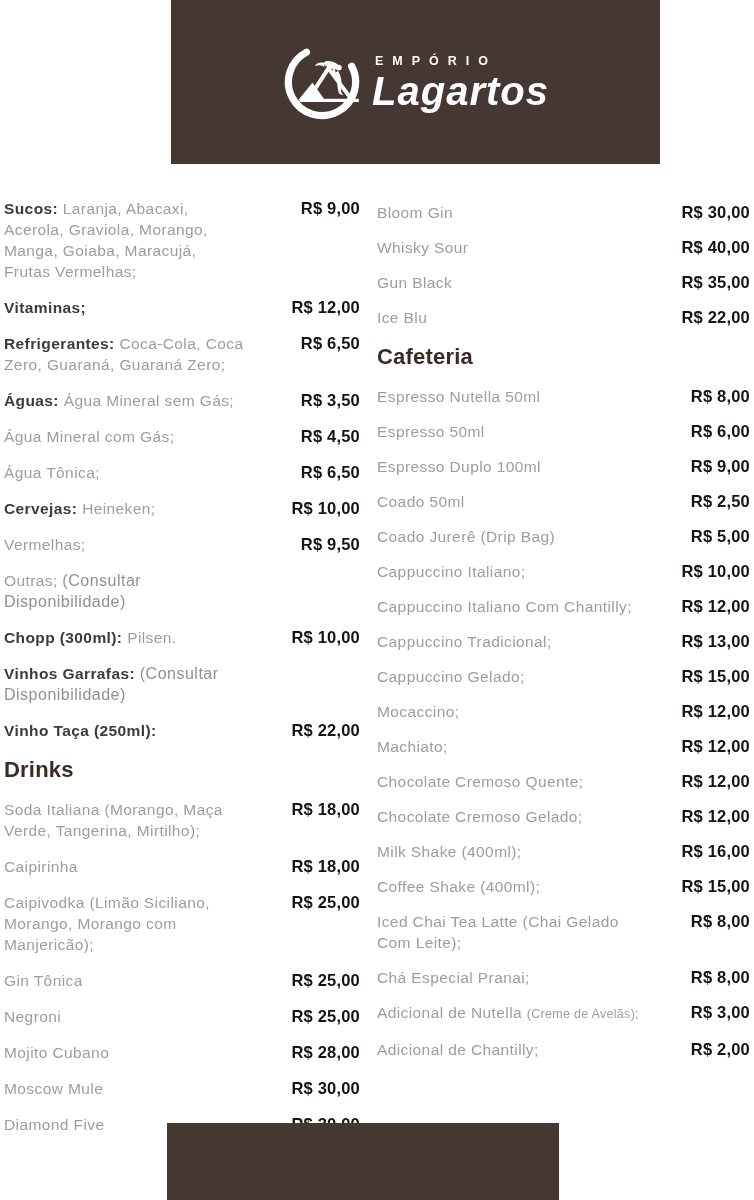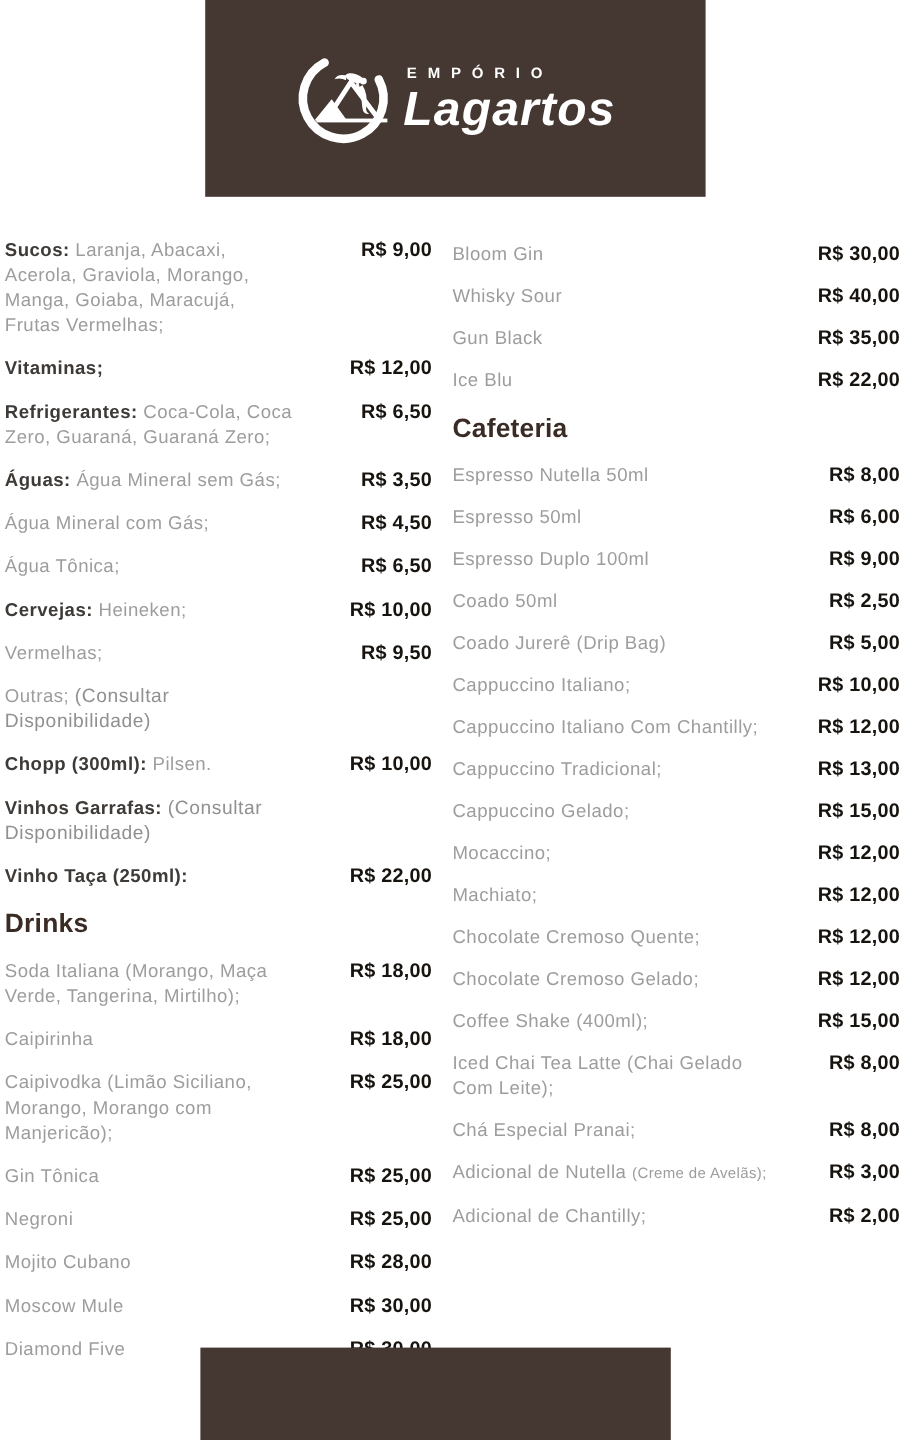--- a/index.html
+++ b/index.html
@@ -3,21 +3,21 @@
 <meta charset="utf-8">
 <style>
   html,body{margin:0;padding:0;}
   body{
     width:754px;height:1200px;position:relative;background:#ffffff;
     font-family:"Liberation Sans","DejaVu Sans",sans-serif;
     overflow:hidden;
   }
   
   .header{
-    position:absolute;left:171px;top:0;width:417px;height:164px;
+    position:absolute;left:171px;top:0;width:489px;height:164px;
     background:#453731;display:flex;align-items:center;justify-content:center;
   }
   .logo-row{display:flex;align-items:center;gap:10px;}
   .logo-mark{width:80px;height:88px;flex:0 0 auto;}
   .brand-text{display:flex;flex-direction:column;}
   .brand-top{
     color:#fff;font-size:12.5px;font-weight:bold;letter-spacing:9px;
     margin:0 0 3px 3px;white-space:nowrap;
   }
   .brand-name{
@@ -237,20 +237,24 @@
       </div>
       <div class="item">
         <div class="item-text"><span class="desc">Chocolate Cremoso Quente;</span> </div>
         <div class="price">R$ 12,00</div>
       </div>
       <div class="item">
         <div class="item-text"><span class="desc">Chocolate Cremoso Gelado;</span> </div>
         <div class="price">R$ 12,00</div>
       </div>
       <div class="item">
+        <div class="item-text"><span class="desc">Milk Shake (400ml);</span> </div>
+        <div class="price">R$ 16,00</div>
+      </div>
+      <div class="item">
         <div class="item-text"><span class="desc">Coffee Shake (400ml);</span> </div>
         <div class="price">R$ 15,00</div>
       </div>
       <div class="item">
         <div class="item-text"><span class="desc">Iced Chai Tea Latte (Chai Gelado Com Leite);</span> </div>
         <div class="price">R$ 8,00</div>
       </div>
       <div class="item">
         <div class="item-text"><span class="desc">Chá Especial Pranai;</span> </div>
         <div class="price">R$ 8,00</div>

